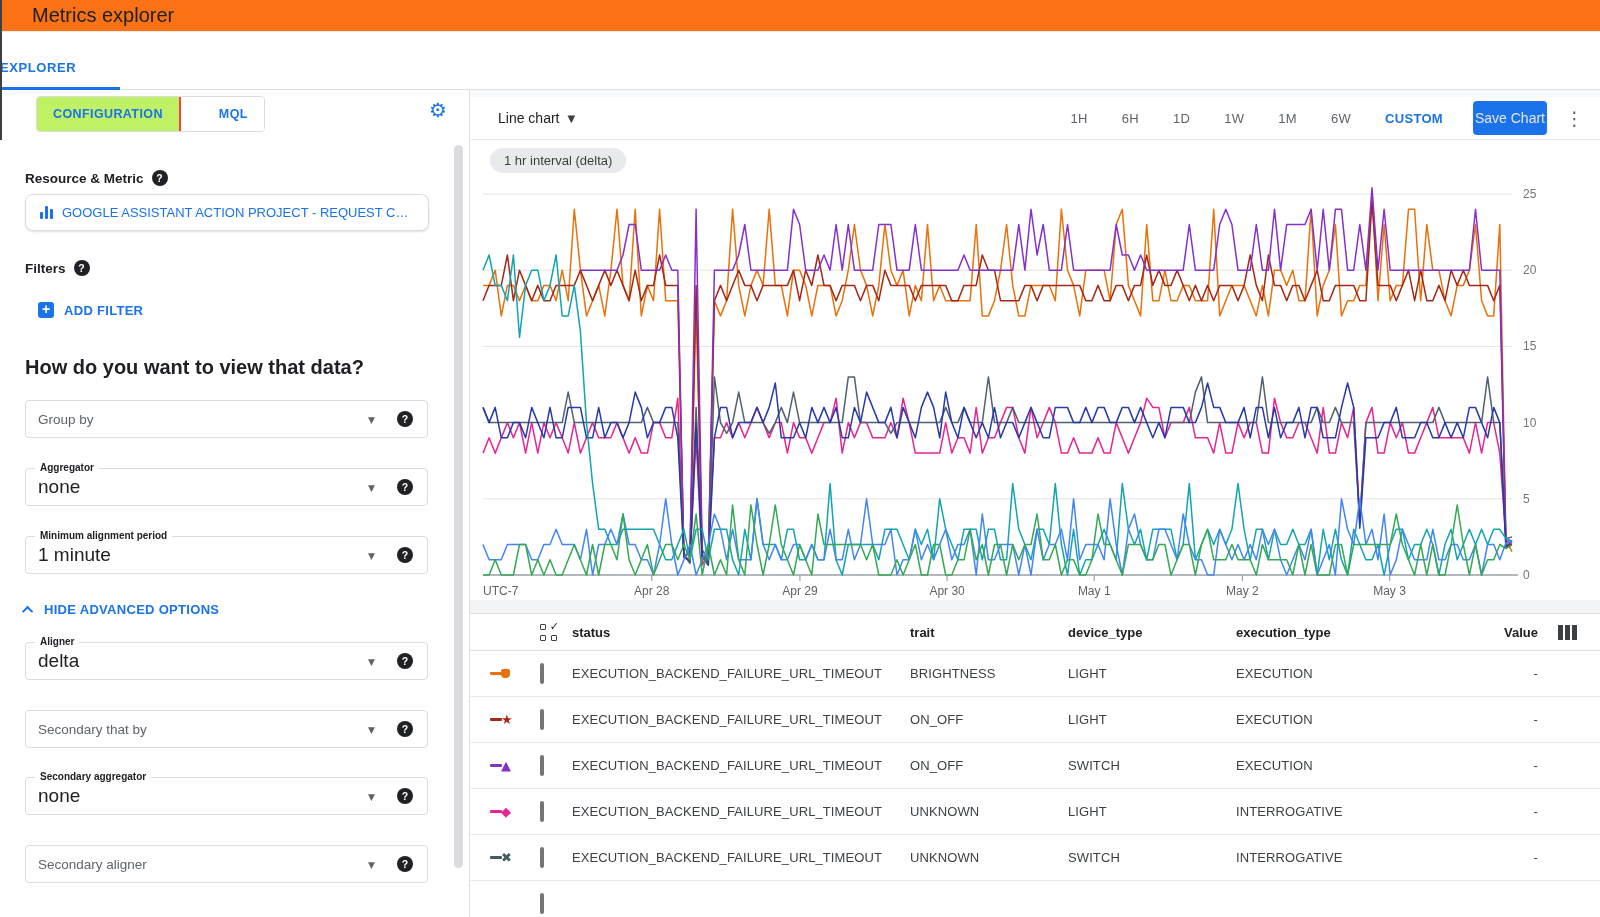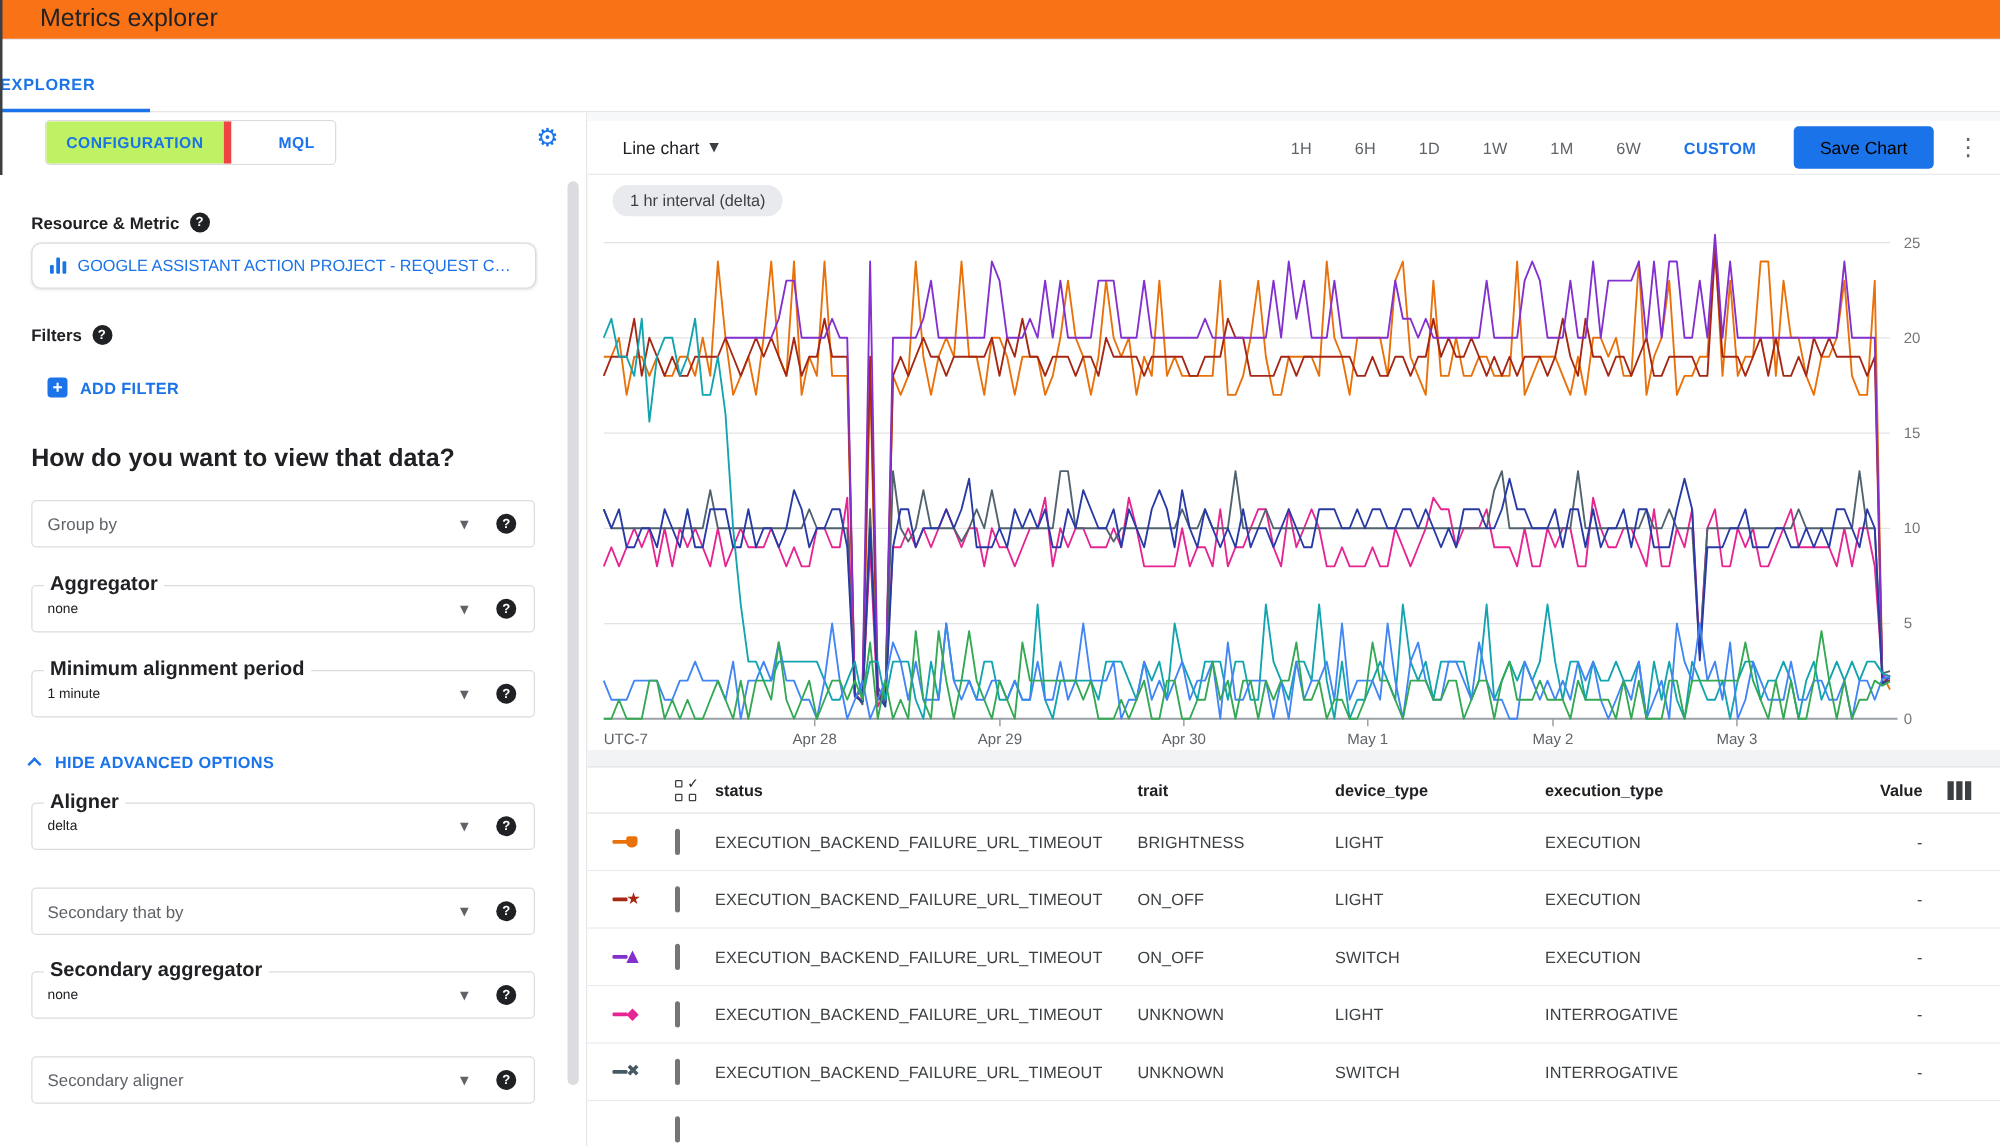--- a/index.html
+++ b/index.html
@@ -25,21 +25,21 @@
   
   .main { position:absolute; left:0; top:90px; width:1600px; height:827px; display:flex; }
   .left { position:relative; width:470px; height:827px; background:#fff; border-right:1px solid #e0e0e0; }
   .right { position:relative; width:1130px; height:827px; background:#fff; }
 
   
   .seg { position:absolute; left:36px; top:6px; display:flex; border:1px solid #dadce0; border-radius:4px; overflow:hidden; height:36px; }
   .seg-btn { display:flex; align-items:center; padding:0 16px; font-size:12.5px; font-weight:700;
     letter-spacing:.4px; color:#1a73e8; cursor:pointer; background:#fff; }
   .seg-btn.active { background:#bef264; }
-  .seg-btn + .seg-btn { border-left:6px solid #ef4444;padding-left:38px; }
+  .seg-btn + .seg-btn { border-left:2px solid #ef4444;padding-left:38px; }
   .gear { position:absolute; right:22px; top:10px; font-size:20px; color:#1a73e8; cursor:pointer;
     font-family:"DejaVu Sans", sans-serif; line-height:20px; }
   .lp-label { position:absolute; left:25px; font-size:13.5px; font-weight:700; color:#202124;
     display:flex; align-items:center; gap:8px; }
   .help { display:inline-flex; width:16px; height:16px; border-radius:50%; background:#202124; color:#fff;
     font-size:10.5px; font-weight:700; align-items:center; justify-content:center; flex:none; }
   .chip-resource { position:absolute; left:25px; top:104px; height:37px; max-width:404px; display:flex;
     align-items:center; gap:9px; padding:0 16px 0 14px; border:1px solid #dadce0; border-radius:8px;
     background:#fff; box-shadow:0 1px 2px rgba(60,64,67,.15); cursor:pointer; overflow:hidden; }
   .bars-icon { display:flex; align-items:flex-end; gap:2px; height:13px; flex:none; }
@@ -47,44 +47,44 @@
   .chip-resource span.txt { font-size:13px; font-weight:500; color:#1a73e8; white-space:nowrap;
     overflow:hidden; text-overflow:ellipsis; }
   .addfilter { position:absolute; left:38px; top:212px; display:flex; align-items:center; gap:10px; cursor:pointer; }
   .plus-sq { width:16px; height:16px; background:#1a73e8; border-radius:3px; color:#fff; font-size:14px;
     line-height:15px; text-align:center; font-weight:700; }
   .addfilter .txt { font-size:13px; font-weight:700; letter-spacing:.3px; color:#1a73e8; }
   .question { position:absolute; left:25px; top:266px; font-size:20px; font-weight:700; color:#202124; }
   .selwrap { position:absolute; left:25px; width:403px; height:38px; }
   .selbox { position:relative; width:100%; height:38px; border:1px solid #dadce0; border-radius:4px;
     background:#fff; display:flex; align-items:center; cursor:pointer; }
-  .selbox .val { margin-left:12px; font-size:11px; color:#202124; }
+  .selbox .val { margin-left:12px; font-size:19px; color:#202124; }
   .selbox .ph  { margin-left:12px; font-size:13.5px; color:#5f6368; }
   .selbox .arr { position:absolute; right:52px; top:14px; font-size:9px; color:#5f6368;
     font-family:"DejaVu Sans", sans-serif; }
   .selbox .help { position:absolute; right:14px; top:10px; }
-  .flabel { position:absolute; left:9px; top:-8px; background:#fff; padding:0 5px; font-size:16px;
+  .flabel { position:absolute; left:9px; top:-8px; background:#fff; padding:0 5px; font-size:10px;
     font-weight:700; color:#202124; line-height:14px; white-space:nowrap; }
   .adv-toggle { position:absolute; left:25px; top:512px; display:flex; align-items:center; gap:11px;
     cursor:pointer; color:#1a73e8; font-size:13px; font-weight:700; letter-spacing:.3px; }
   .chev-up { width:8px; height:8px; border-left:2.5px solid #1a73e8; border-top:2.5px solid #1a73e8;
     transform:rotate(45deg) translateY(2px); }
   .lscroll { position:absolute; right:6px; top:55px; width:9px; height:723px; background:#dadce0; border-radius:5px; }
 
   
   .rp-topstrip { position:absolute; left:0; top:0; width:1130px; height:7px; background:#f8f9fa; }
   .chart-header { position:absolute; left:0; top:7px; width:1130px; height:43px; background:#fff;
     border-bottom:1px solid #e8eaed; display:flex; align-items:center; }
   .charttype { margin-left:28px; font-size:14px; color:#202124; display:flex; align-items:center; gap:8px; cursor:pointer; }
   .charttype .arr { font-size:10px; color:#3c4043; font-family:"DejaVu Sans", sans-serif; }
   .spacer { flex:1; }
   .ranges { display:flex; align-items:center; gap:34px; margin-right:30px; }
   .range { font-size:13px; font-weight:500; letter-spacing:.3px; color:#5f6368; cursor:pointer; }
   .range.custom { color:#1a73e8; font-weight:700; }
-  .savebtn { height:34px; padding:0 21px; background:#1a73e8; color:#000000; border:none; border-radius:4px;
+  .savebtn { height:34px; padding:0 2px; background:#1a73e8; color:#e5e5e5; border:none; border-radius:4px;
     font-size:14px; font-weight:500; font-family:"Liberation Sans", sans-serif; cursor:pointer; margin-right:18px; }
   .kebab { font-size:19px; color:#5f6368; cursor:pointer; margin-right:16px;
     font-family:"DejaVu Sans", sans-serif; }
   .interval-chip { position:absolute; left:20px; top:58px; height:25px; padding:0 14px; background:#e8eaed;
     border-radius:13px; display:flex; align-items:center; font-size:13px; color:#3c4043; z-index:3; }
   #chart-svg { position:absolute; left:0; top:50px; width:1130px; height:470px; }
   .gap-strip { position:absolute; left:0; top:510px; width:1130px; height:13px; background:#f1f3f4; }
 
   
   .tablewrap { position:absolute; left:0; top:523px; width:1130px; }

